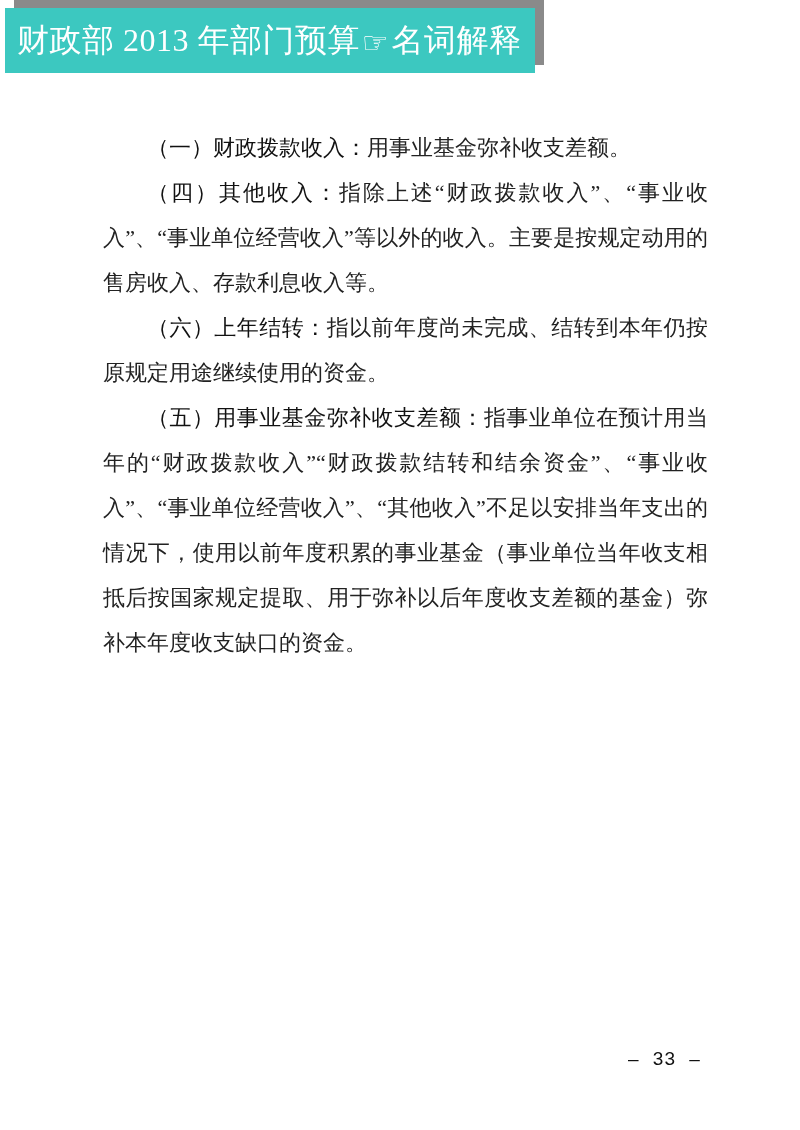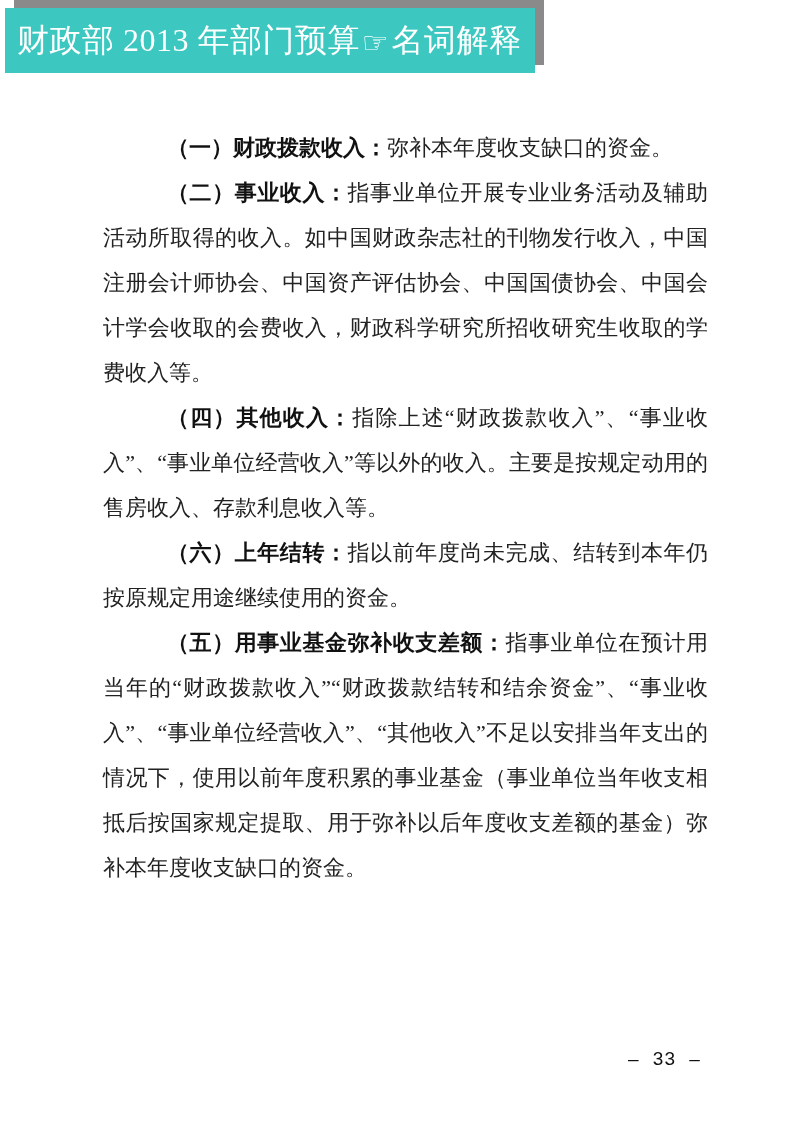--- a/index.html
+++ b/index.html
@@ -63,23 +63,22 @@
     color: #222222;
     font-size: 22px;
     line-height: 45px;
     text-align: justify;
   }
   .entry {
     margin: 0;
     text-indent: 44px;
   }
   .entry .term {
-    font-weight: bold;
+    font-weight: normal;
     color: #111111;
-    margin-left: 20px;
   }
   
   .page-number {
     position: absolute;
     left: 628px;
     top: 1048px;
     font-family: Liberation Sans, sans-serif;
     font-size: 19px;
     color: #111111;
     letter-spacing: 1px;
@@ -93,23 +92,22 @@
 <div class="page">
 
   <header>
     <div class="banner-shadow" style="background-color: rgb(138, 138, 138);"></div>
     <div class="banner-main" style="background-color: rgb(60, 200, 192);">
       <h1 class="banner-title"><span>财政部 2013 年部门预算</span><span class="finger">☞</span><span>名词解释</span></h1>
     </div>
   </header>
 
   <main class="content">
-    <p class="entry"><span class="term">（一）财政拨款收入：</span><span>弥补本年度收支缺口的资金。</span></p>
+    <p class="entry"><span class="term">（一）财政拨款收入：</span><span>用事业基金弥补收支差额。</span></p>
 
-    <p class="entry"><span class="term">（二）事业收入：</span><span>指事业单位开展专业业务活动及辅助活动所取得的收入。如中国财政杂志社的刊物发行收入，中国注册会计师协会、中国资产评估协会、中国国债协会、中国会计学会收取的会费收入，财政科学研究所招收研究生收取的学费收入等。</span></p>
 
 
     <p class="entry"><span class="term">（四）其他收入：</span><span>指除上述“财政拨款收入”、“事业收入”、“事业单位经营收入”等以外的收入。主要是按规定动用的售房收入、存款利息收入等。</span></p>
 
     <p class="entry"><span class="term">（六）上年结转：</span><span>指以前年度尚未完成、结转到本年仍按原规定用途继续使用的资金。</span></p>
 
     <p class="entry"><span class="term">（五）用事业基金弥补收支差额：</span><span>指事业单位在预计用当年的“财政拨款收入”“财政拨款结转和结余资金”、“事业收入”、“事业单位经营收入”、“其他收入”不足以安排当年支出的情况下，使用以前年度积累的事业基金（事业单位当年收支相抵后按国家规定提取、用于弥补以后年度收支差额的基金）弥补本年度收支缺口的资金。</span></p>
   </main>
 
   <footer>

